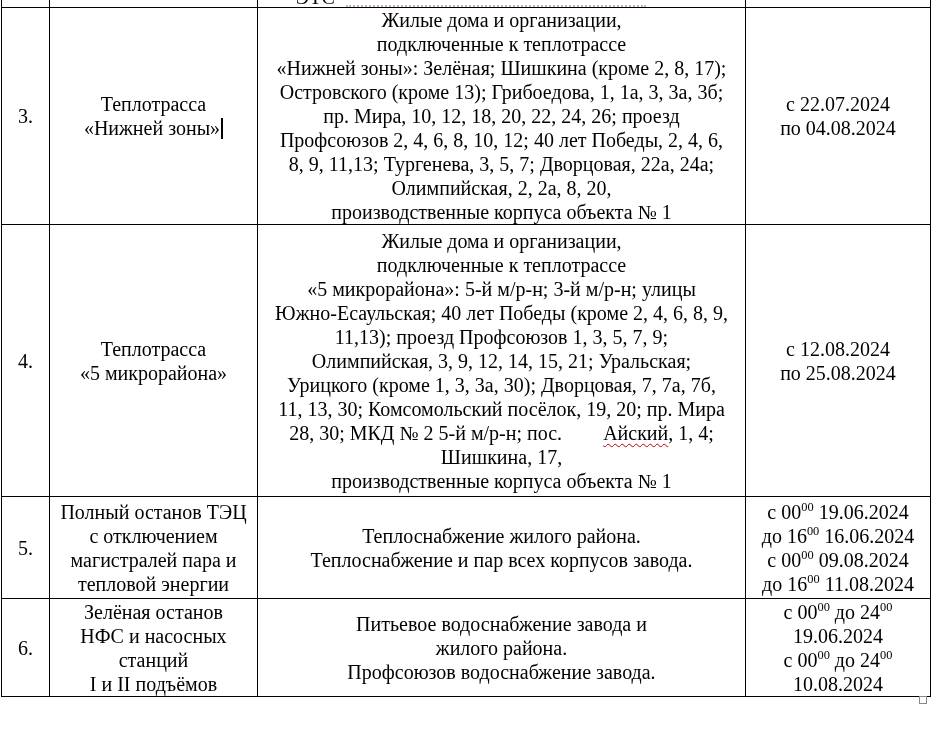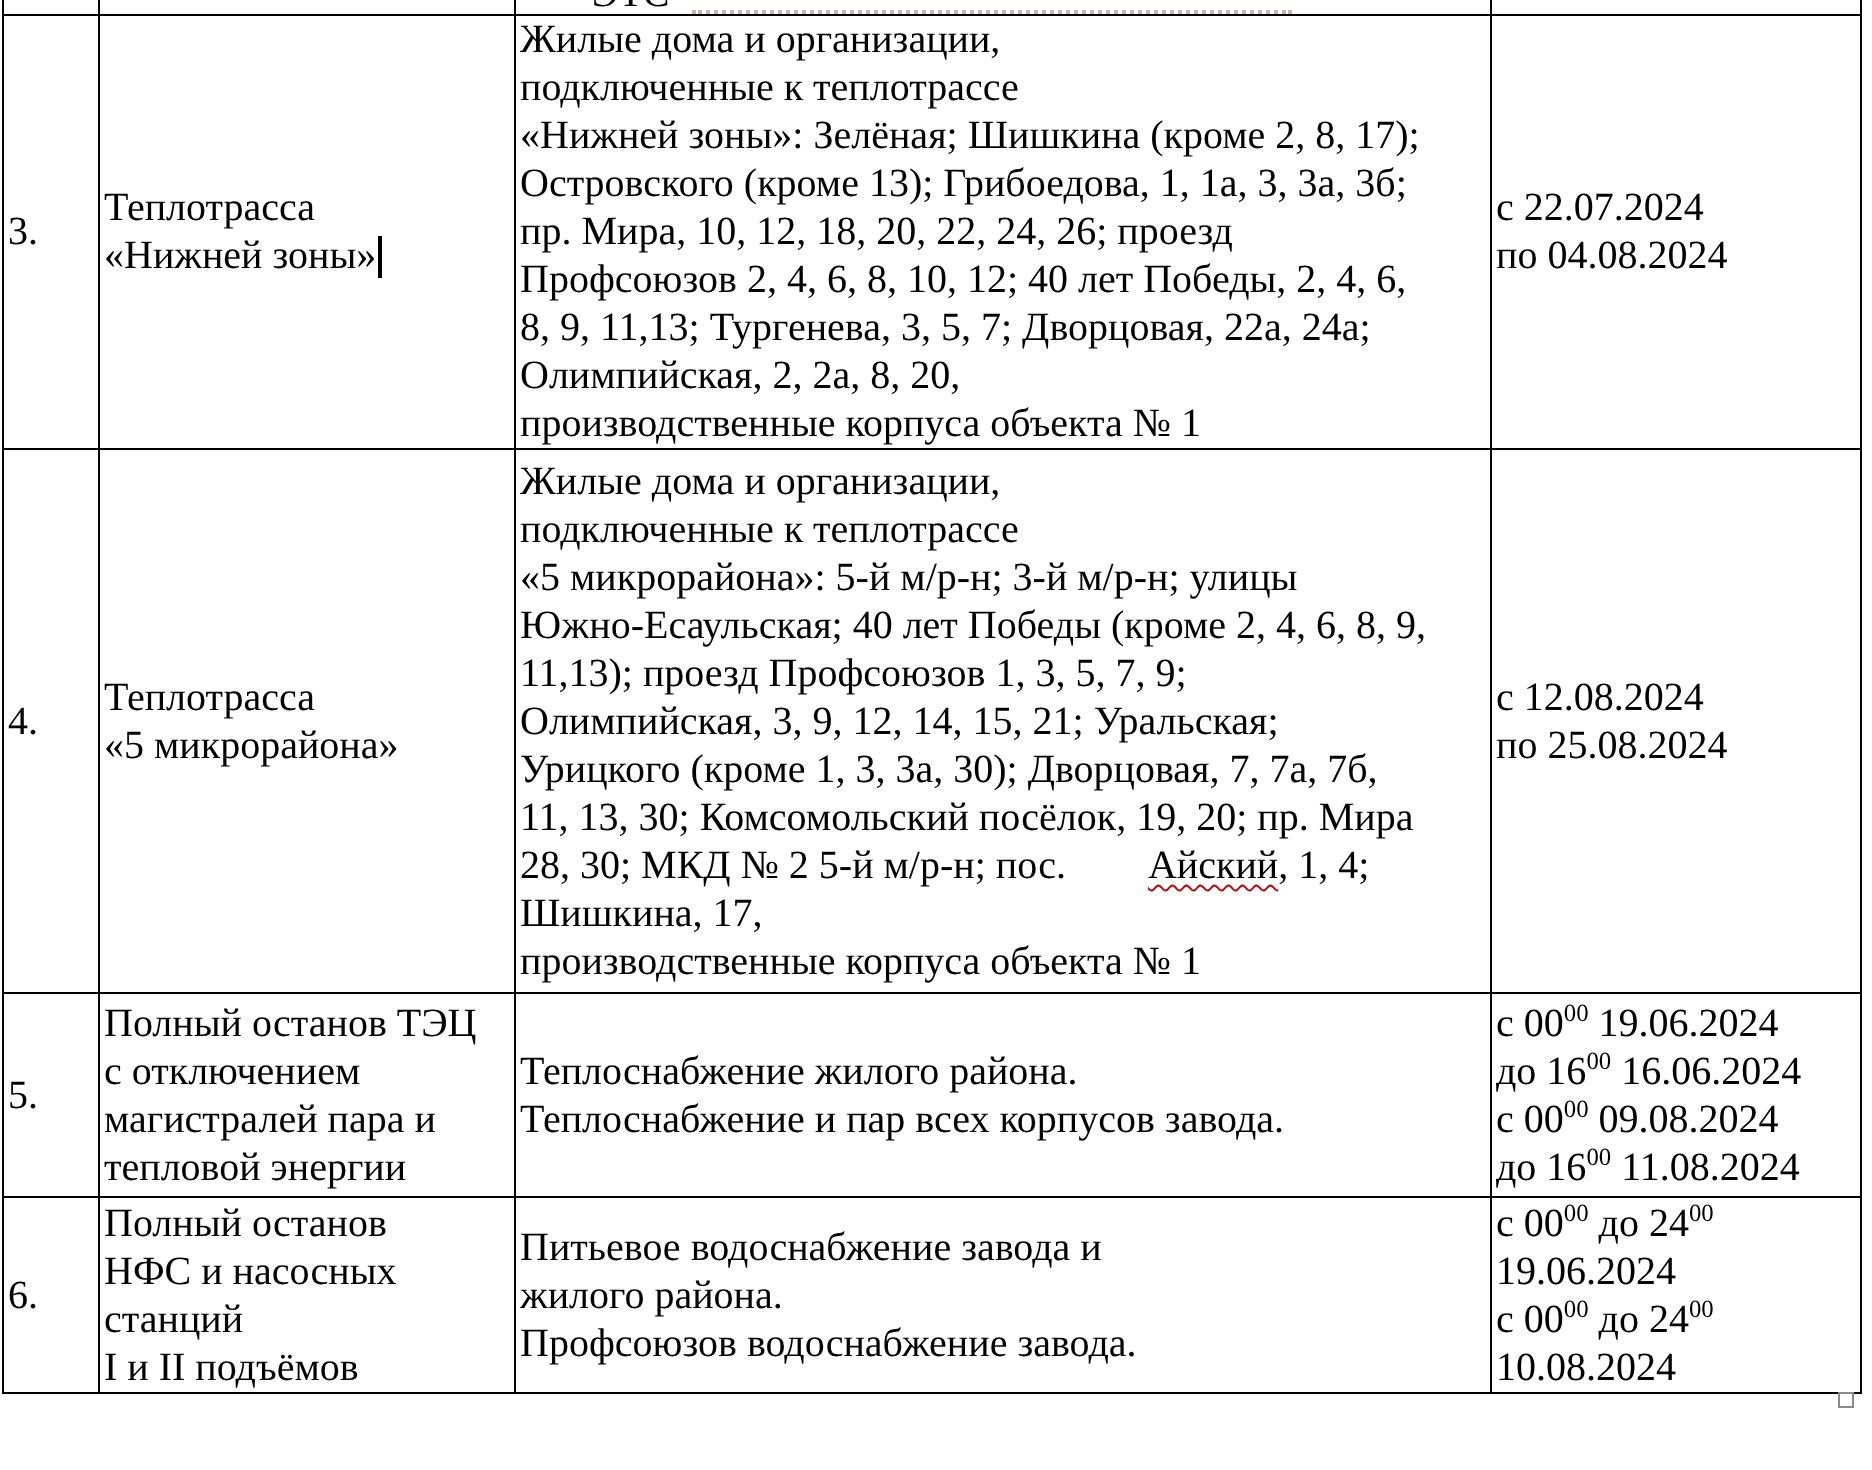--- a/index.html
+++ b/index.html
@@ -8,21 +8,21 @@
     font-family: "Liberation Serif", "DejaVu Serif", serif;
     position: relative; overflow: hidden;
   }
   table.doc {
     border-collapse: collapse; table-layout: fixed;
     margin-left: 1px; width: 929px;
   }
   table.doc td {
     border: 1.5px solid #000;
     padding: 0 2px;
-    text-align: left; vertical-align: middle;
+    text-align: center; vertical-align: middle;
     font-size: 20px; line-height: 24px;
   }
   col.c-num  { width: 48px; }
   col.c-name { width: 208px; }
   col.c-desc { width: 488px; }
   col.c-date { width: 185px; }
 
   tr.clip td { border-top: none; height: 7px; padding: 0; position: relative; overflow: hidden; }
   tr.r3 td { height: 215px; }
   tr.r4 td { height: 271px; }
@@ -141,21 +141,21 @@
           <div class="line"><span>с 00</span><sup>00</sup><span> 19.06.2024</span></div>
           <div class="line"><span>до 16</span><sup>00</sup><span> 16.06.2024</span></div>
           <div class="line"><span>с 00</span><sup>00</sup><span> 09.08.2024</span></div>
           <div class="line"><span>до 16</span><sup>00</sup><span> 11.08.2024</span></div>
         </td>
   </tr>
 
   <tr class="r6">
     <td>6.</td>
     <td>
-          <div class="line"><span>Полный останов</span></div>
+          <div class="line"><span>Зелёная останов</span></div>
           <div class="line"><span>НФС и насосных</span></div>
           <div class="line"><span>станций</span></div>
           <div class="line"><span>I и II подъёмов</span></div>
         </td>
     <td>
           <div class="line"><span>Питьевое водоснабжение завода и</span></div>
           <div class="line"><span>жилого района.</span></div>
           <div class="line"><span>Профсоюзов водоснабжение завода.</span></div>
         </td>
     <td>

